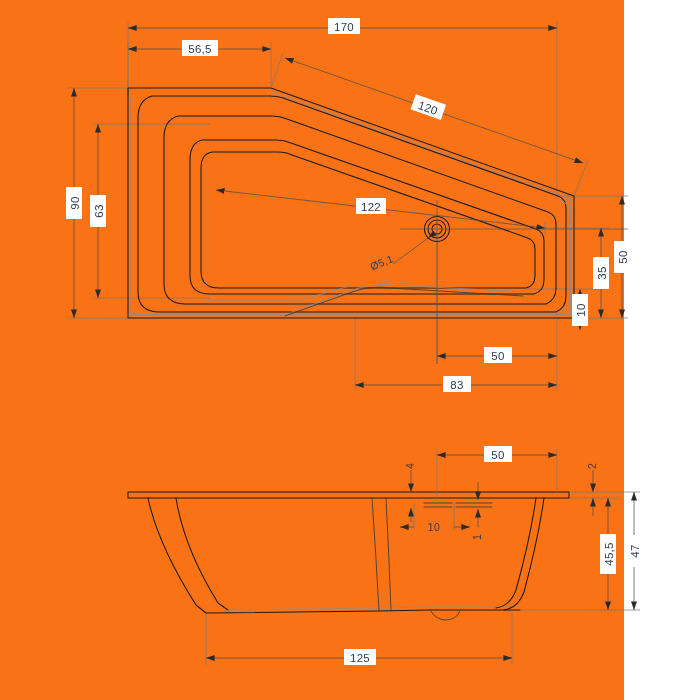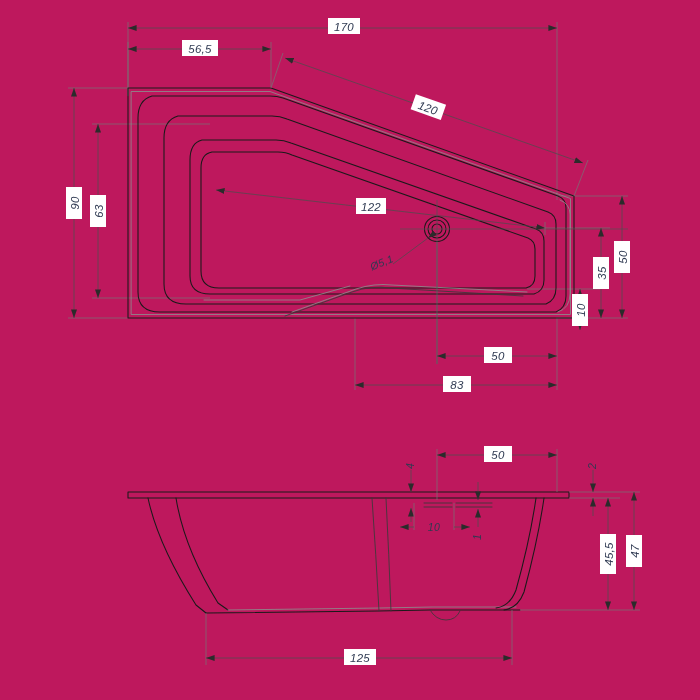--- a/index.html
+++ b/index.html
@@ -9,24 +9,23 @@
     background: #ffffff;
   }
   body {
     width: 700px;
     height: 700px;
     font-family: "Liberation Sans", sans-serif;
     overflow: hidden;
   }
   #drawing-root {
     position: relative;
-    width: 700px;
+    width: 624px;
     height: 700px;
-    background: #be185d;
-    font-style: italic;
+    background: #f97316;
   }
   svg.cad {
     display: block;
     width: 700px;
     height: 700px;
   }
   .outline {
     fill: none;
     stroke: #1a1a1a;
     stroke-width: 1.05;

